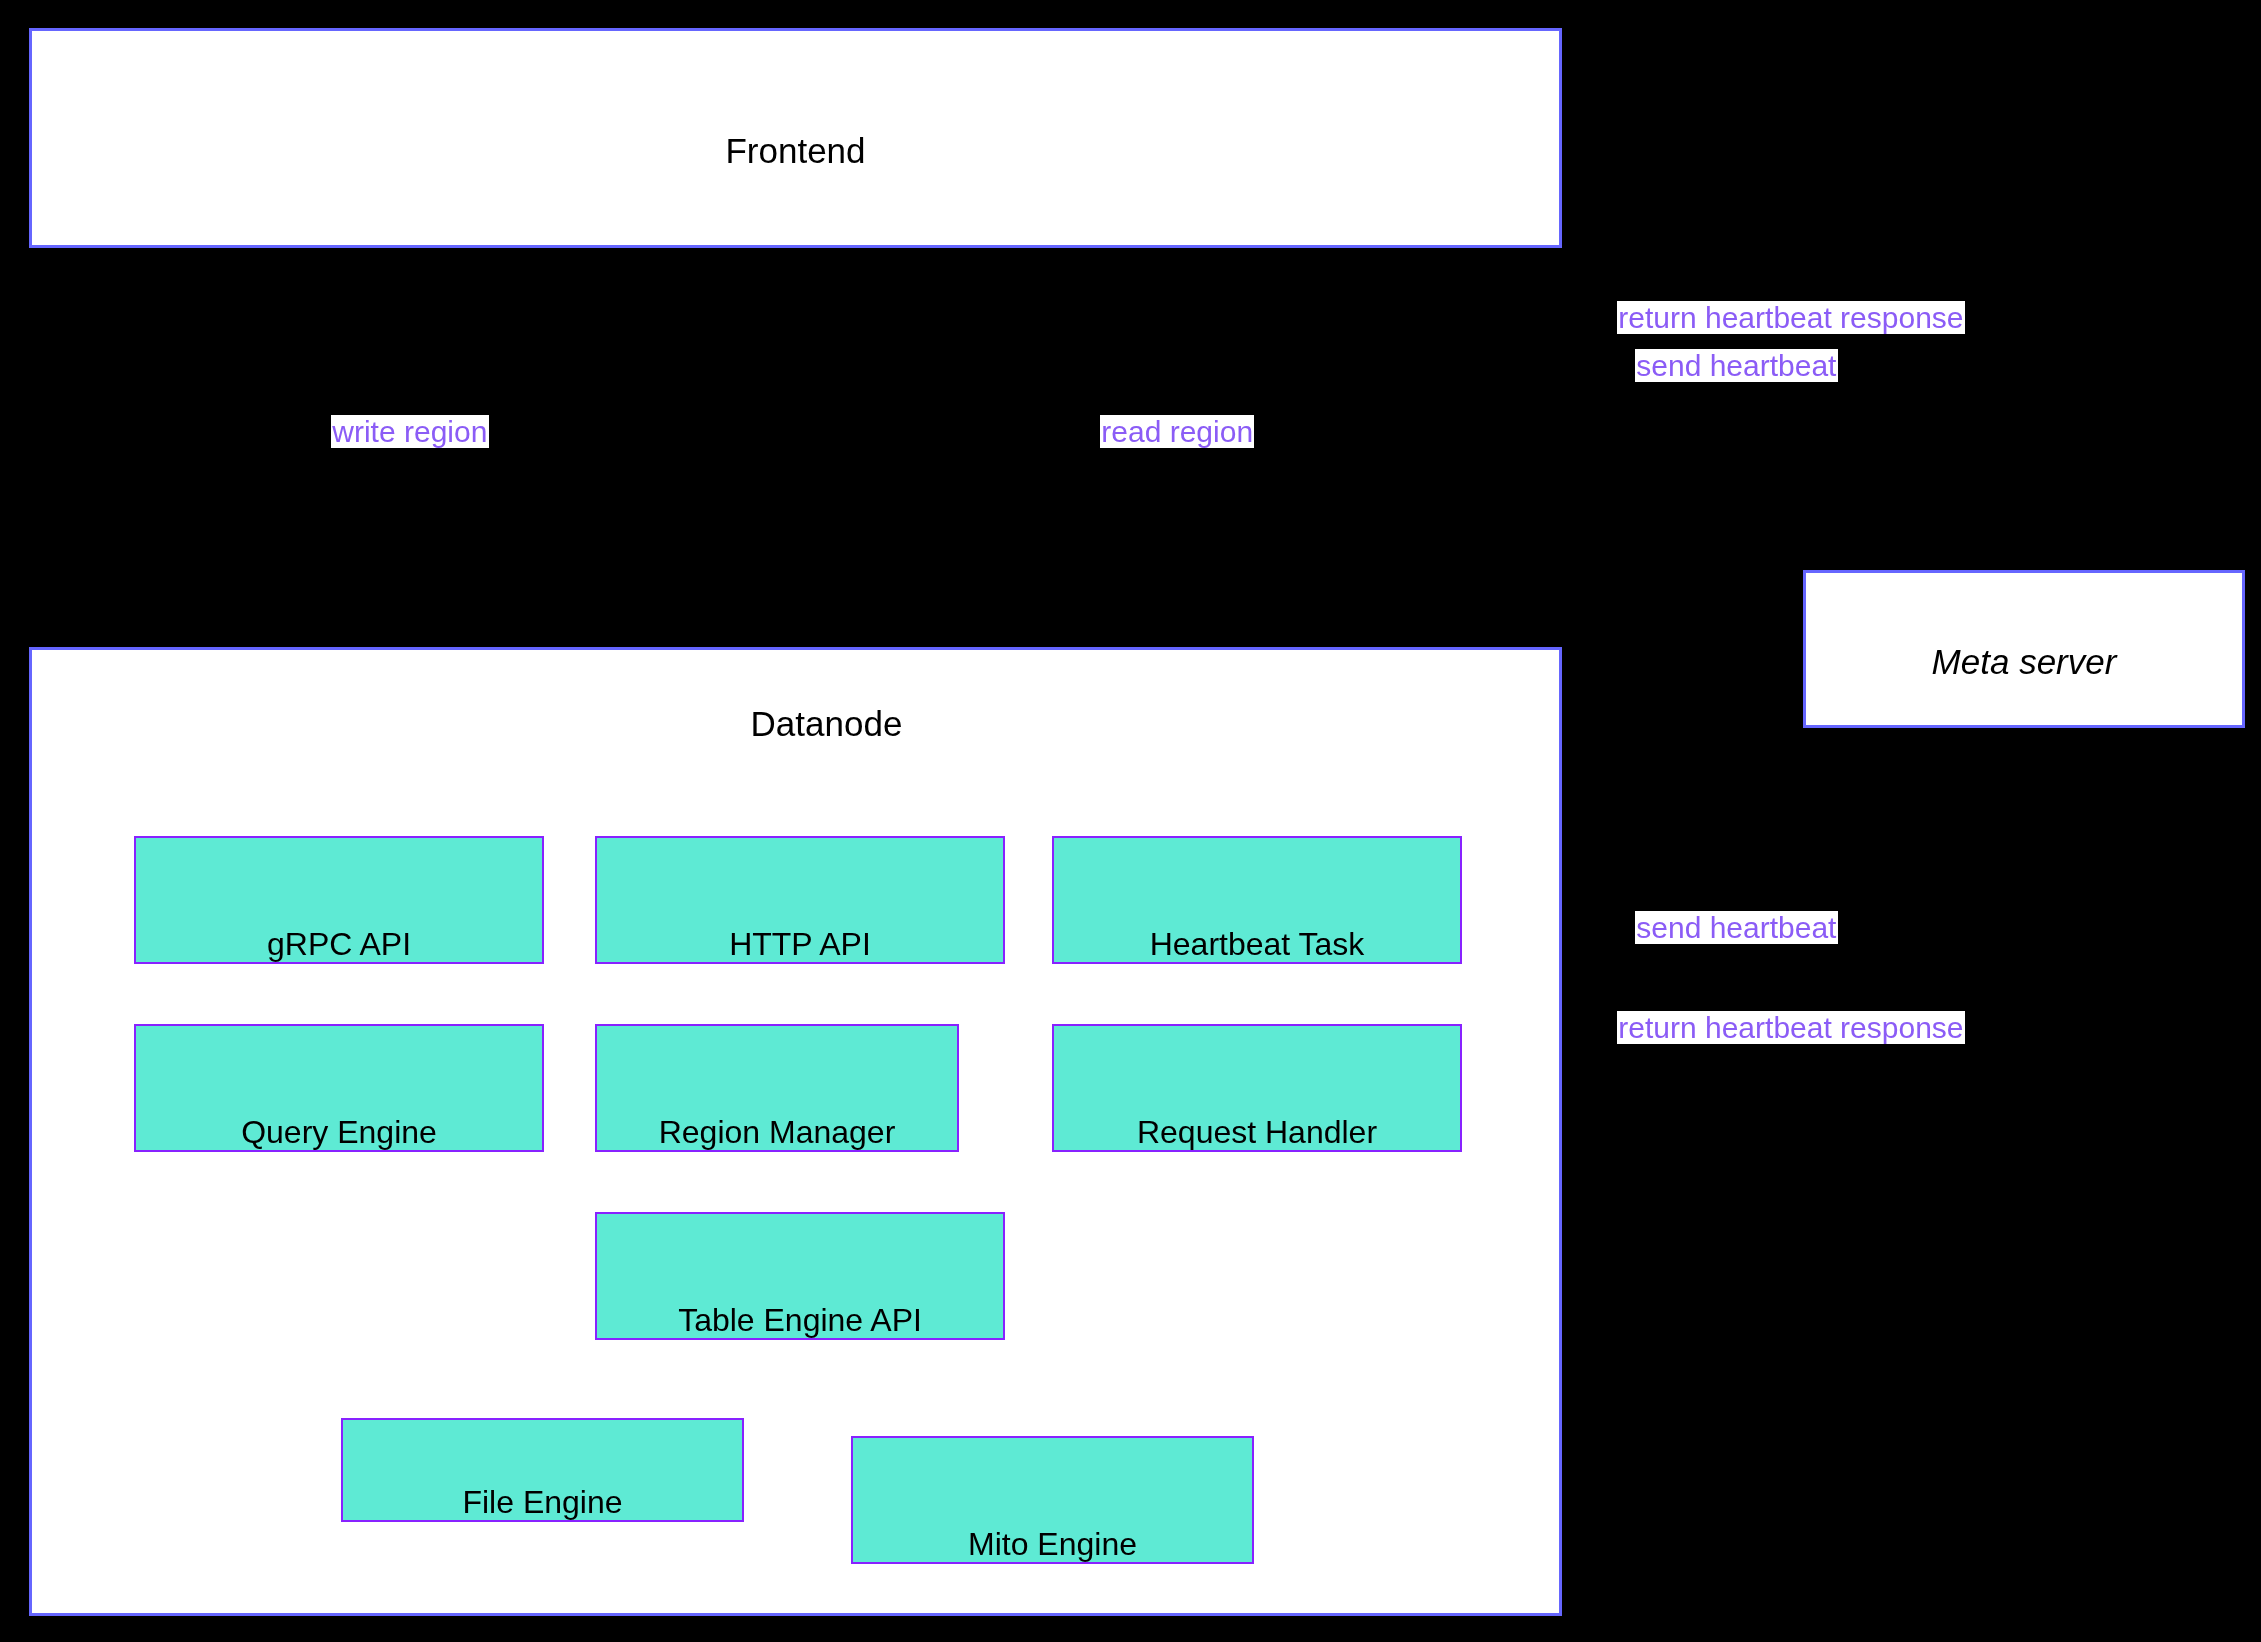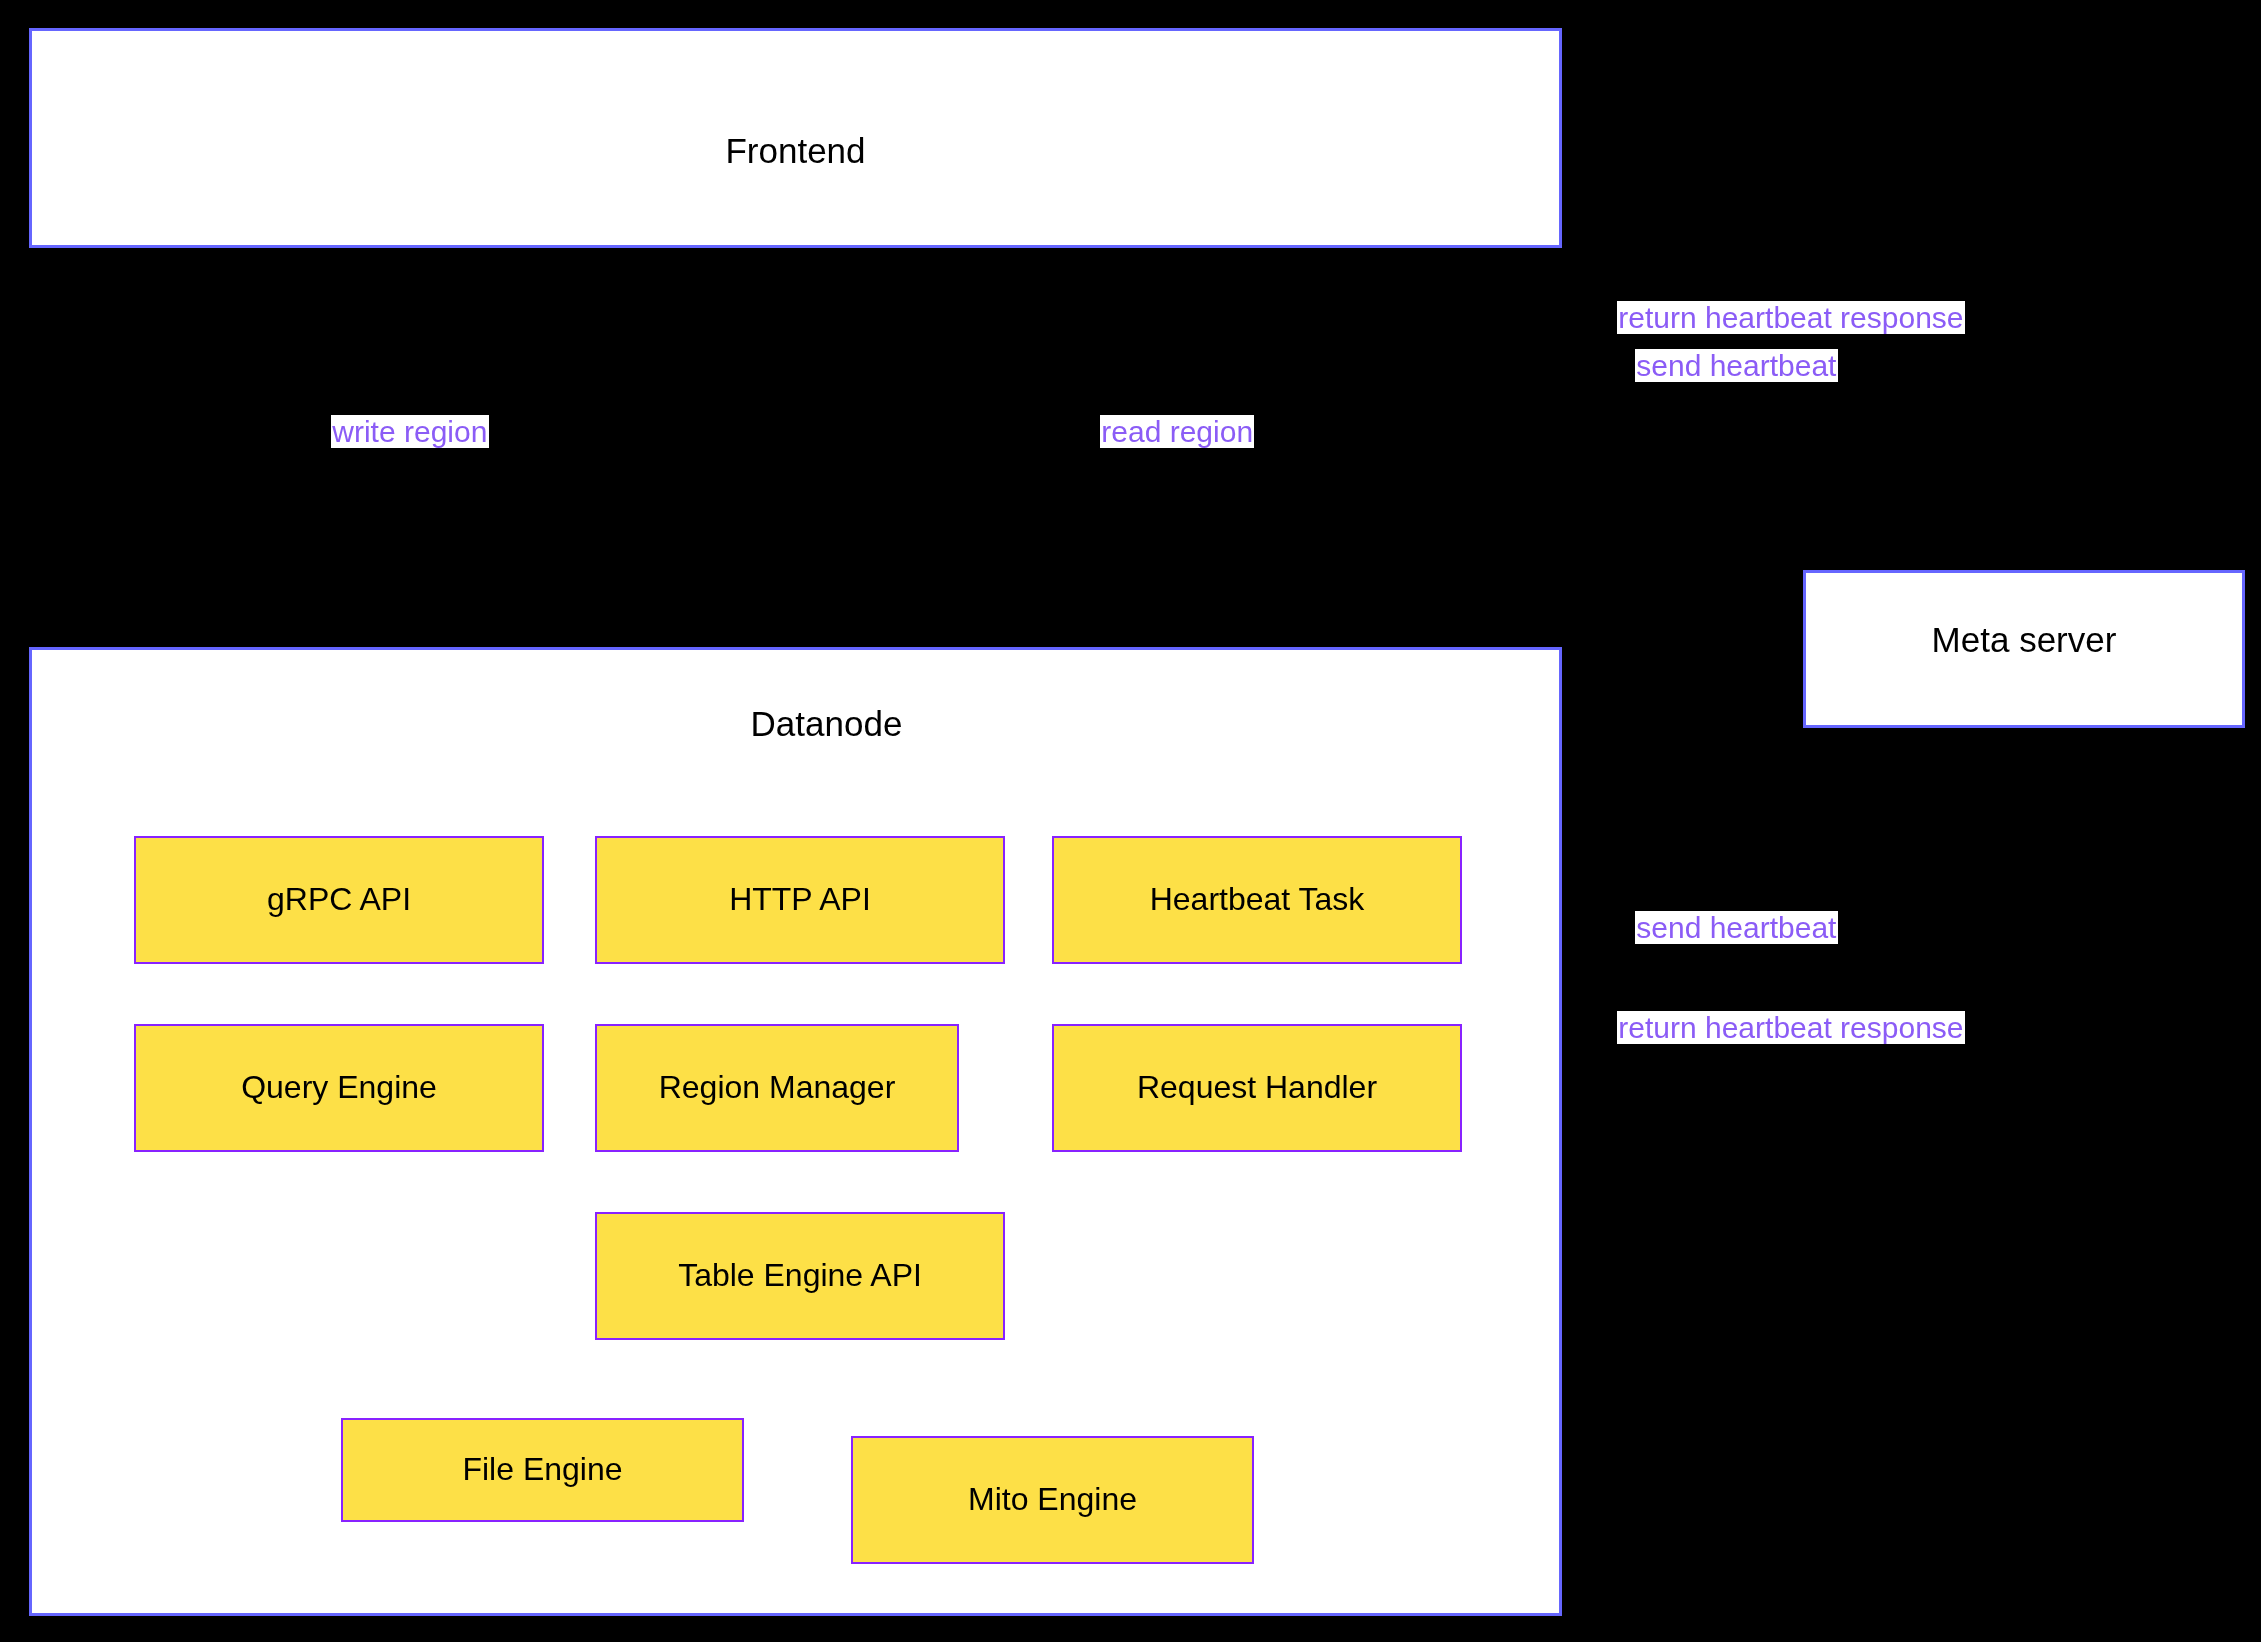--- a/index.html
+++ b/index.html
@@ -36,25 +36,25 @@
     width: 100%;
     text-align: center;
     color: #000000;
     font-size: 35px;
     line-height: 1.1;
     white-space: nowrap;
   }
   
   .node-inner {
     position: absolute;
-    background: #fde047;
+    background: #5eead4;
     border: 2.7px solid #8822FF;
     box-sizing: border-box;
     display: flex;
-    align-items: center;
+    align-items: flex-end;
     justify-content: center;
   }
   .node-inner > span {
     color: #000000;
     font-size: 32px;
     line-height: 1.1;
     white-space: nowrap;
   }
   
   .edge-label {
@@ -126,21 +126,21 @@
 
     <div class="node-inner" style="left:309px; top:768px; width:403px; height:104px;">
       <span>File Engine</span>
     </div>
     <div class="node-inner" style="left:819px; top:750px; width:403px; height:128px;margin-top:36px;">
       <span>Mito Engine</span>
     </div>
   </div>
 
   <div class="node-outer" style="left:1803px; top:570px; width:442px; height:158px;">
-    <div class="node-title" style="top:48px;">Meta server</div>
+    <div class="node-title" style="top:70px;font-style:italic;">Meta server</div>
   </div>
 
   <div class="edge-label" style="left:331px; top:415px;">write region</div>
 
   <div class="edge-label" style="left:1100px; top:415px;">read region</div>
 
   <div class="edge-label" style="left:1617px; top:301px;">return heartbeat response</div>
 
   <div class="edge-label" style="left:1635px; top:349px;">send heartbeat</div>
 

